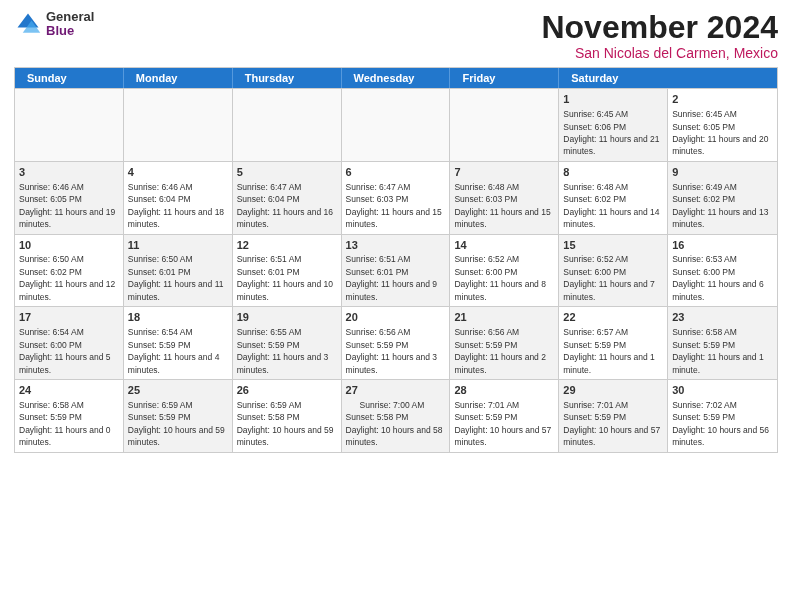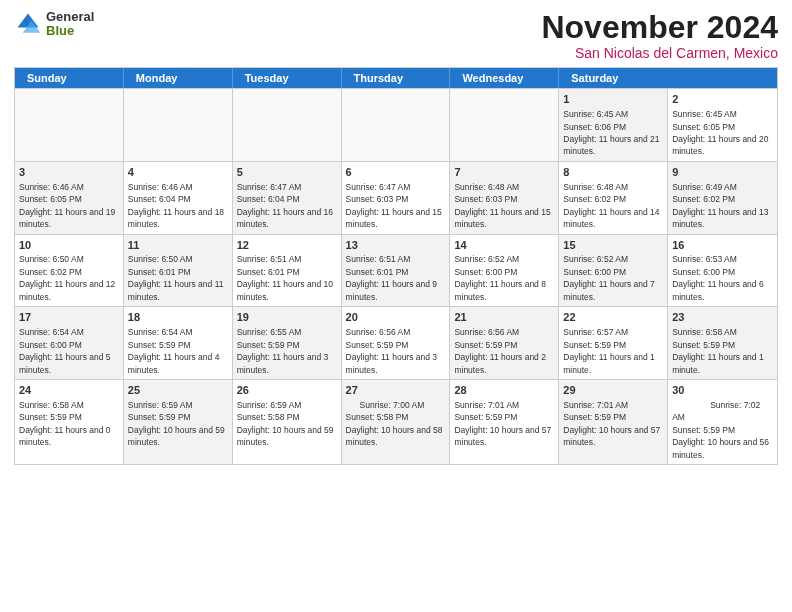--- a/index.html
+++ b/index.html
@@ -34,21 +34,21 @@
       line-height: 1.1;
     }
     .logo-general {
       font-size: 13px;
       font-weight: bold;
       color: #333;
     }
     .logo-blue {
       font-size: 13px;
       font-weight: bold;
-      color: #4d7c0f;
+      color: #701a75;
     }
     .logo-icon {
       width: 28px;
       height: 28px;
     }
     .title-block {
       text-align: right;
     }
     .title-month {
       font-size: 32px;
@@ -133,23 +133,23 @@
     <div class="title-block">
       <div class="title-month">November 2024</div>
       <div class="title-location">San Nicolas del Carmen, Mexico</div>
     </div>
   </div>
 
   <div class="calendar">
     <div class="cal-header">
     <div class="cal-header-cell">Sunday</div>
         <div class="cal-header-cell">Monday</div>
-        <div class="cal-header-cell">Tuesday</div>
         <div class="cal-header-cell">Thursday</div>
         <div class="cal-header-cell">Wednesday</div>
+        <div class="cal-header-cell">Friday</div>
         <div class="cal-header-cell">Saturday</div>
       </div>
     <div class="cal-body">
     <div class="cal-week">
           <div class="cal-cell empty"></div>
           <div class="cal-cell empty"></div>
           <div class="cal-cell empty"></div>
           <div class="cal-cell empty"></div>
           <div class="cal-cell empty"></div>
           <div class="cal-cell shaded"><span class="day-num">1</span><span class="cell-text" style="white-space: pre-line;">Sunrise: 6:45 AM
@@ -240,19 +240,19 @@
 Daylight: 10 hours and 59 minutes.</span></div>
           <div class="cal-cell shaded"><span class="day-num">27</span><span class="cell-text" style="white-space: pre-line; margin-left: 14px;">Sunrise: 7:00 AM
 Sunset: 5:58 PM
 Daylight: 10 hours and 58 minutes.</span></div>
           <div class="cal-cell"><span class="day-num">28</span><span class="cell-text" style="white-space: pre-line;">Sunrise: 7:01 AM
 Sunset: 5:59 PM
 Daylight: 10 hours and 57 minutes.</span></div>
           <div class="cal-cell shaded"><span class="day-num">29</span><span class="cell-text" style="white-space: pre-line;">Sunrise: 7:01 AM
 Sunset: 5:59 PM
 Daylight: 10 hours and 57 minutes.</span></div>
-          <div class="cal-cell"><span class="day-num">30</span><span class="cell-text" style="white-space: pre-line; margin-left: 38px;">Sunrise: 7:02 AM
+          <div class="cal-cell"><span class="day-num">30</span><span class="cell-text" style="white-space: pre-line;">Sunrise: 7:02 AM
 Sunset: 5:59 PM
 Daylight: 10 hours and 56 minutes.</span></div>
         </div>
       </div>
   </div>
 </div>
 
 </body></html>

